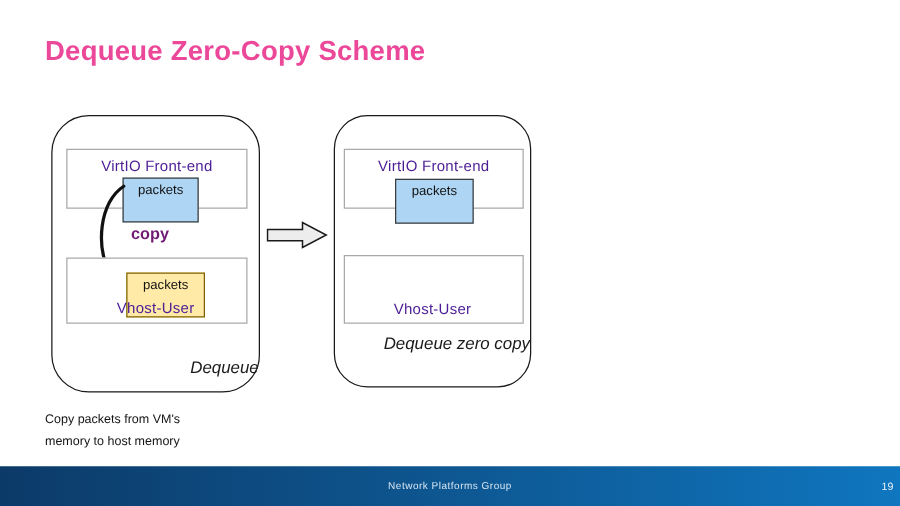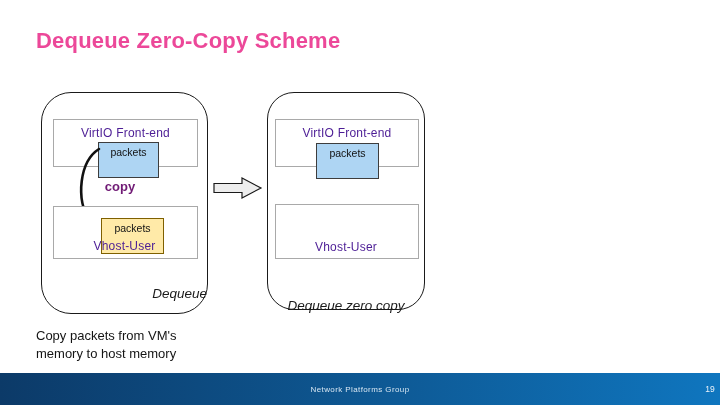--- a/index.html
+++ b/index.html
@@ -44,29 +44,29 @@
   .copy-label {
     position:absolute; left:60px; top:86px; width:36px; text-align:center;
     font-size:13px; font-weight:bold; color:#701a75;
   }
 
   .panel-caption {
     position:absolute; left:0; right:0; text-align:center;
     font-size:13.5px; font-style:italic; color:#1a1a1a;
   }
   .cap-left  { top:193px;text-align:right; }
-  .cap-right { top:205px; }
+  .cap-right { top:174px;text-align:right; }
 
   .copy-arrow-svg { position:absolute; left:28px; top:50px; width:40px; height:92px; overflow:visible; pointer-events:none; }
 
   .block-arrow-svg { position:absolute; left:213px; top:176px; width:50px; height:24px; }
 
   .caption {
     position:absolute; left:36px; top:327px; width:240px;
-    font-size:13px; line-height:17.5px; color:#141414; white-space:pre-line;
+    font-size:10px; line-height:17.5px; color:#141414; white-space:pre-line;
   }
 
   .footer {
     position:absolute; left:0; top:373px; width:720px; height:32px;
     background:linear-gradient(90deg,#0c3a68 0%, #0e5a96 55%, #0f76bf 100%);
   }
   .footer-text {
     position:absolute; left:0; right:0; top:50%; transform:translateY(-50%);
     text-align:center; font-size:8px; color:#d5e5f2; letter-spacing:0.4px;
   }

